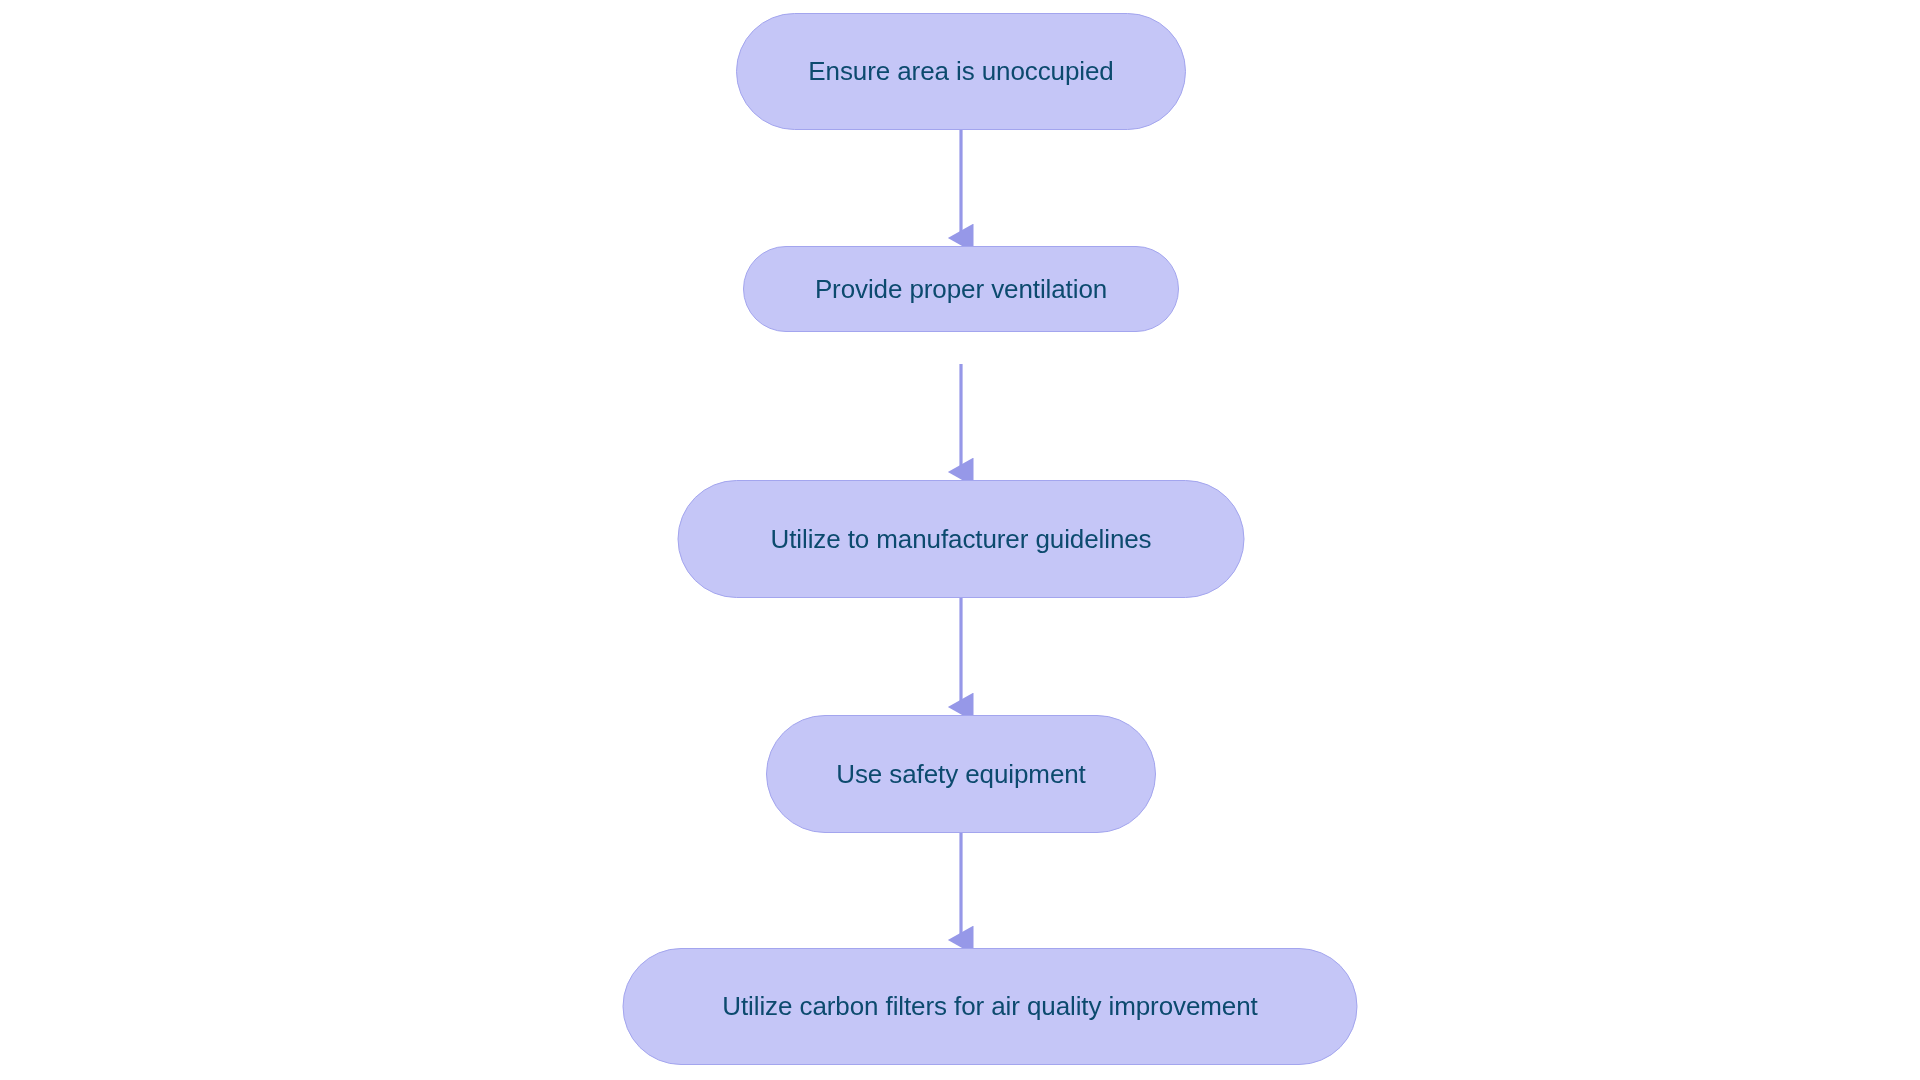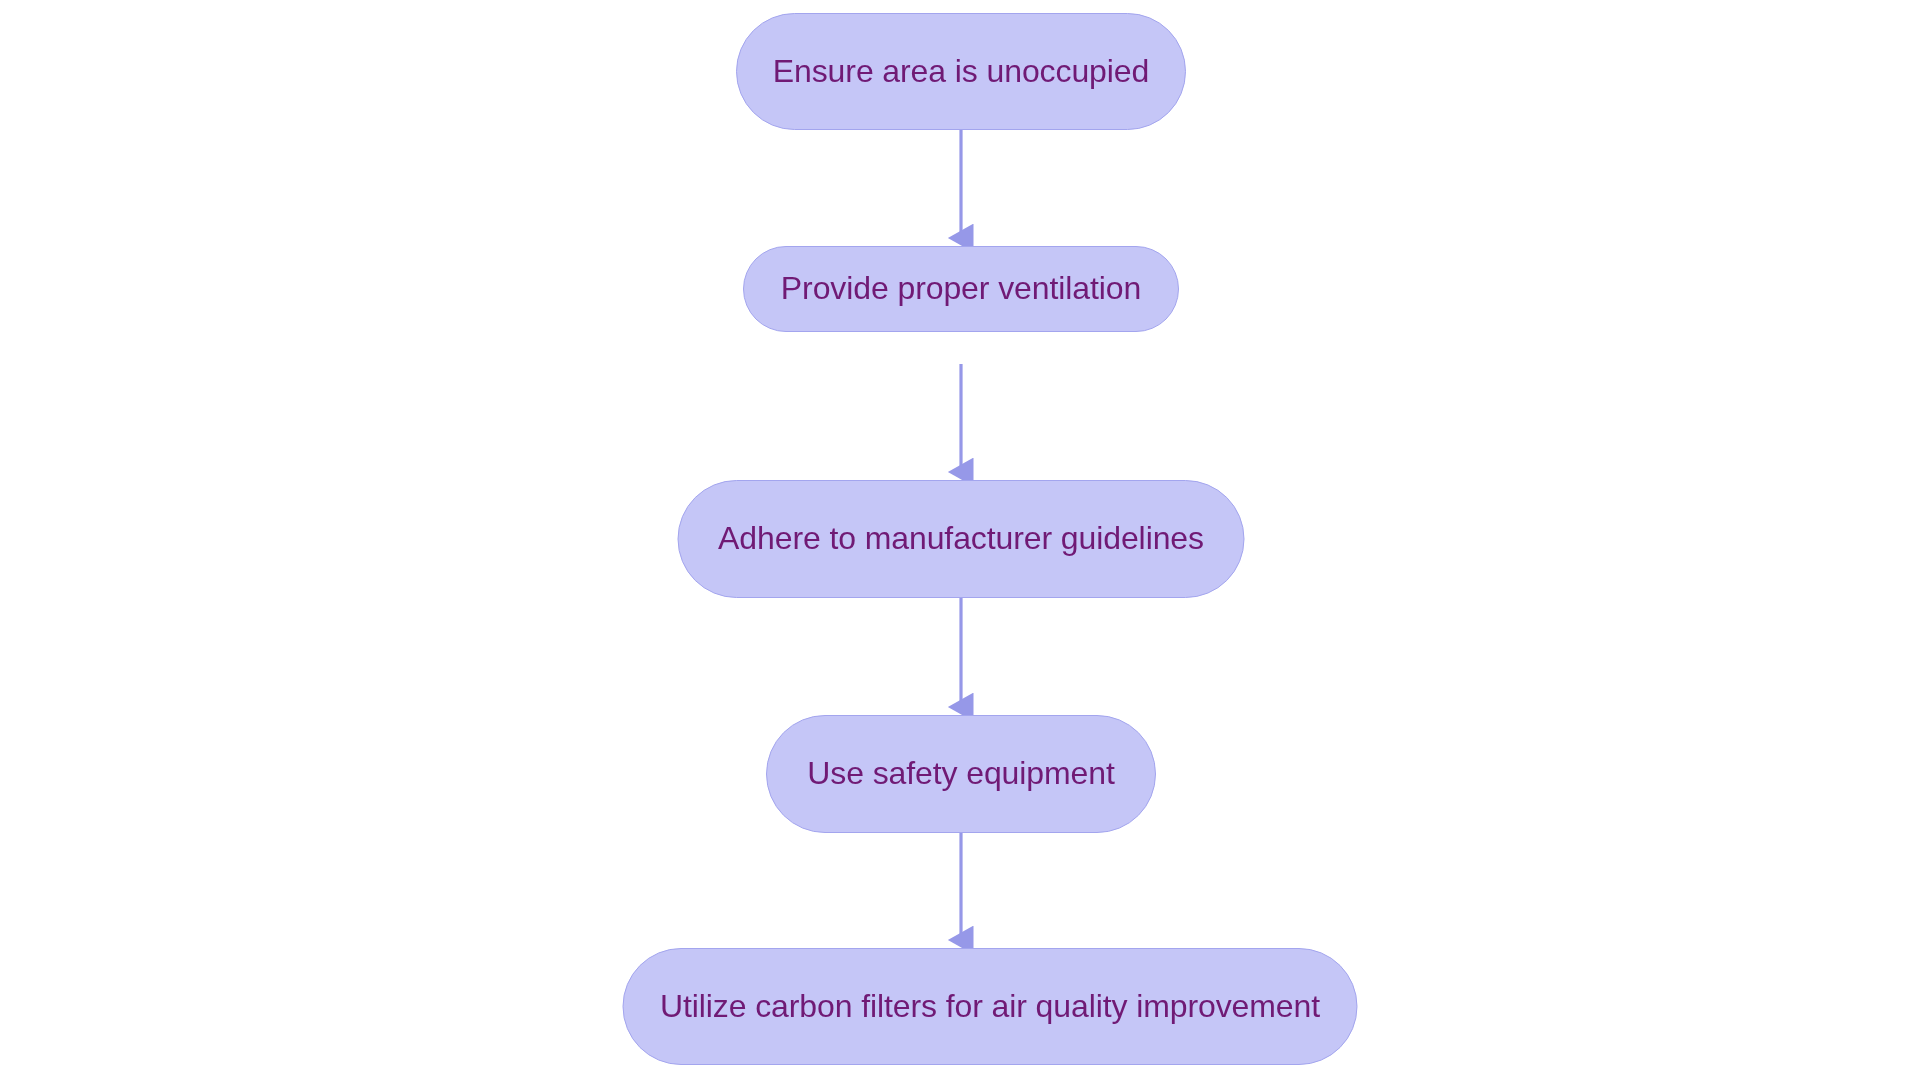--- a/index.html
+++ b/index.html
@@ -38,22 +38,22 @@
     display: flex;
     align-items: center;
     justify-content: center;
     background: #c5c6f7;
     border: 1.6px solid #a3a5ee;
     border-radius: 999px;
     transform: translateX(-50%);
   }
 
   .flow-node-label {
-    color: #701a75;
-    font-size: 32px;
+    color: #0c4a6e;
+    font-size: 26px;
     line-height: 1.1;
     letter-spacing: -0.1px;
     white-space: nowrap;
     text-align: right;
     font-weight: 400;
   }
 </style>
 </head>
 <body>
 
@@ -79,21 +79,21 @@
 
     <div class="flow-node" id="node-n1" style="left:961px; top:13px; width:450px; height:117px;">
       <span class="flow-node-label">Ensure area is unoccupied</span>
     </div>
 
     <div class="flow-node" id="node-n2" style="left:961px; top:246px; width:436px; height:86px;">
       <span class="flow-node-label">Provide proper ventilation</span>
     </div>
 
     <div class="flow-node" id="node-n3" style="left:961px; top:480px; width:567px; height:118px;">
-      <span class="flow-node-label">Adhere to manufacturer guidelines</span>
+      <span class="flow-node-label">Utilize to manufacturer guidelines</span>
     </div>
 
     <div class="flow-node" id="node-n4" style="left:961px; top:715px; width:390px; height:118px;">
       <span class="flow-node-label">Use safety equipment</span>
     </div>
 
     <div class="flow-node" id="node-n5" style="left:990px; top:948px; width:735px; height:117px;">
       <span class="flow-node-label">Utilize carbon filters for air quality improvement</span>
     </div>
 

